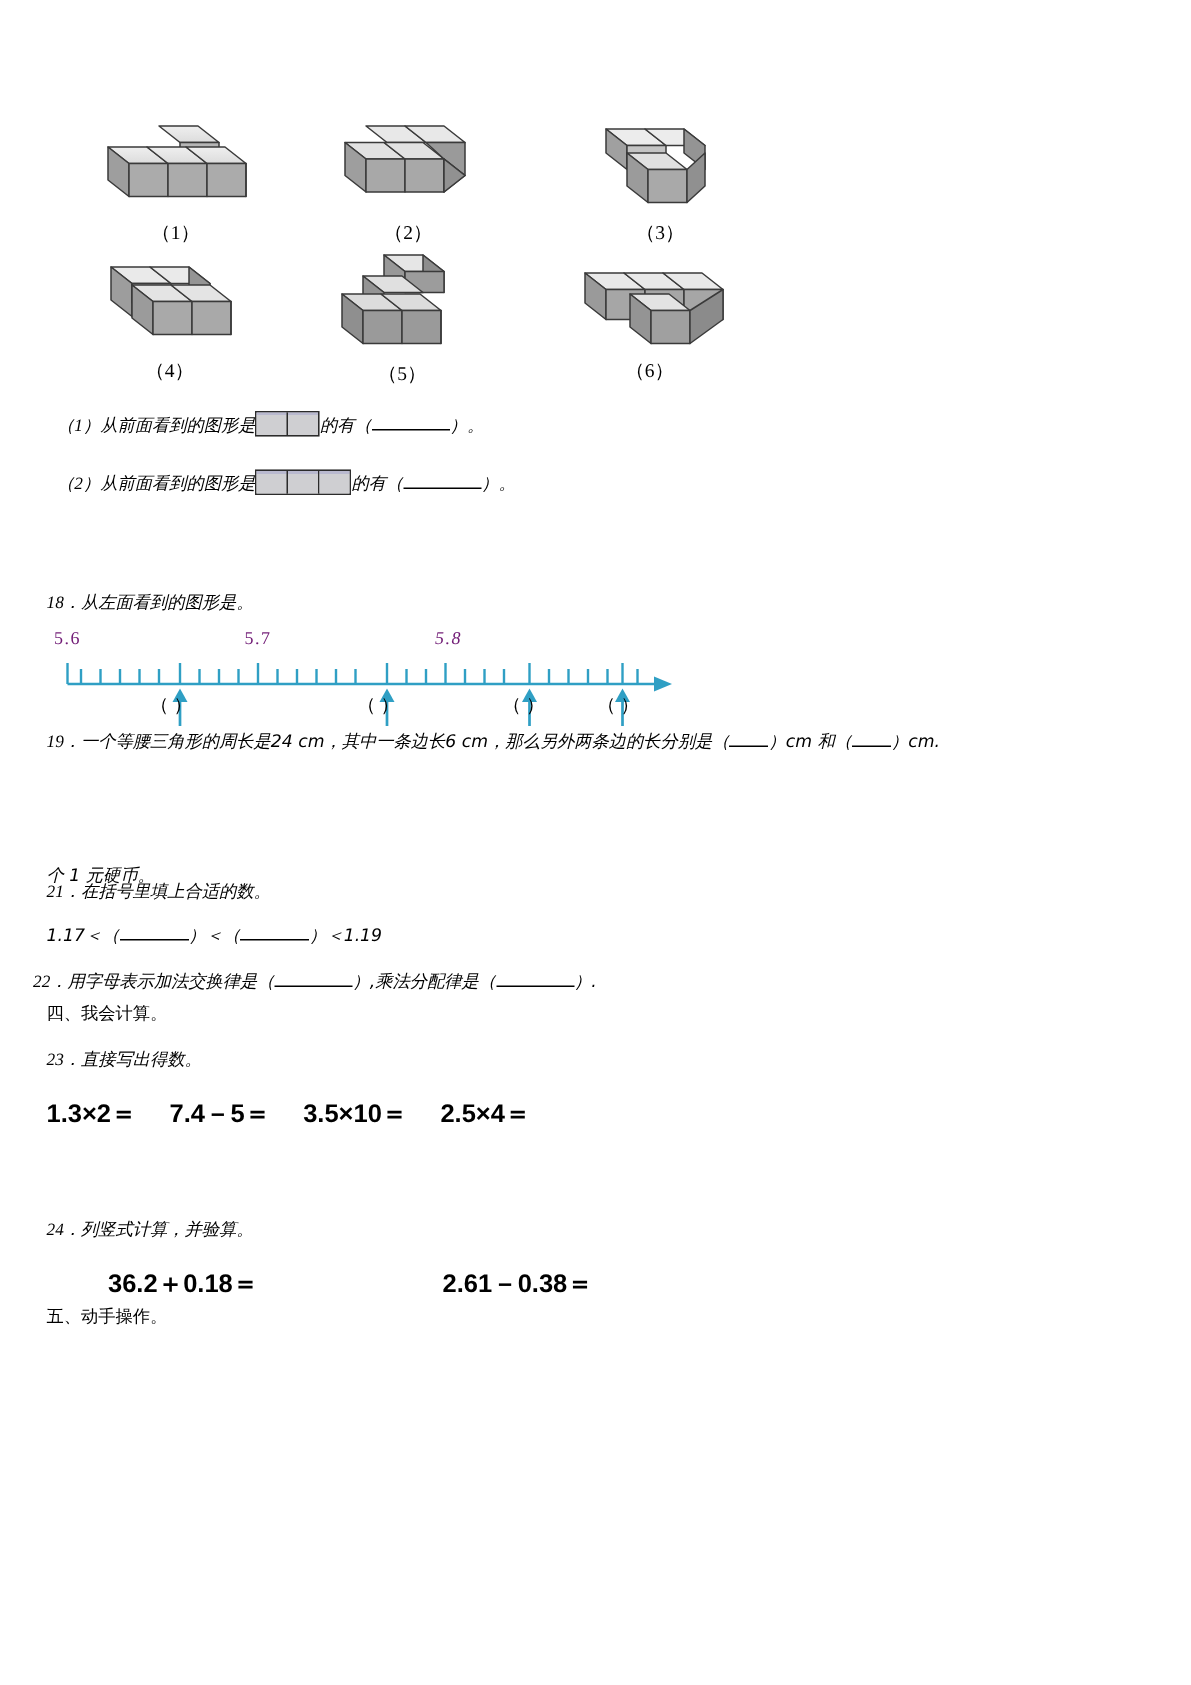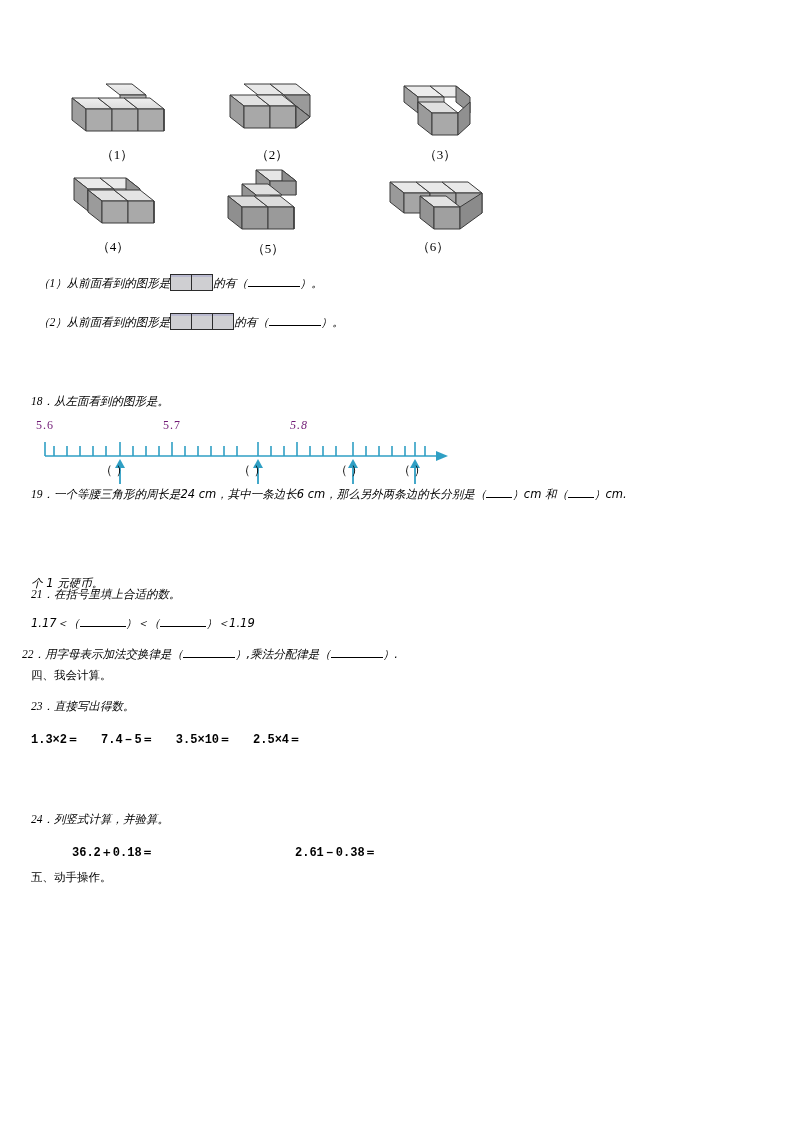--- a/index.html
+++ b/index.html
@@ -48,22 +48,22 @@
     color:#701a75;letter-spacing:1px;
   }
   .nl-paren{
     position:absolute;font-family:"Liberation Serif",serif;font-size:12.5px;
     color:#000;white-space:nowrap;
   }
 
   
   .calcrow{
     position:absolute;
-    font-family:Liberation Mono, monospace;
-    font-size:12px;white-space:nowrap;font-weight:600;
+    font-family:Liberation Sans, sans-serif;
+    font-size:17px;white-space:nowrap;font-weight:600;
   }
   .calcrow span.item{display:inline-block;}
   .sect{
     position:absolute;font-family:"DejaVu Sans","Liberation Sans",sans-serif;
     font-size:11.5px;white-space:nowrap;
   }
 </style>
 </head>
 <body>
 

